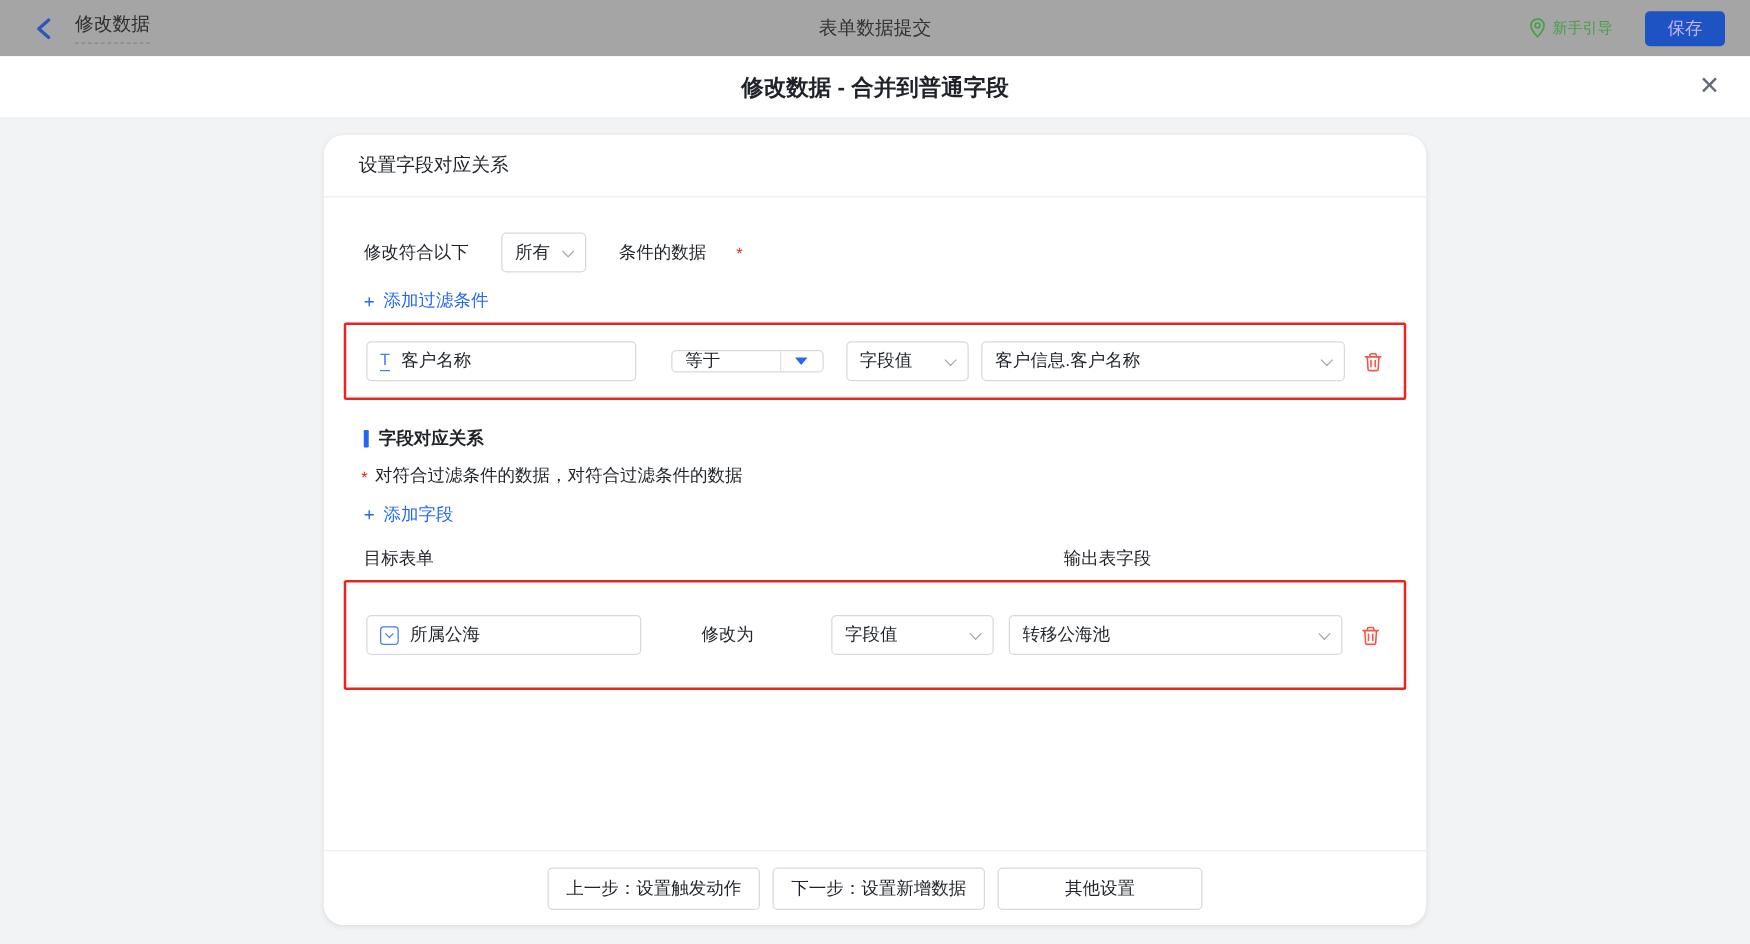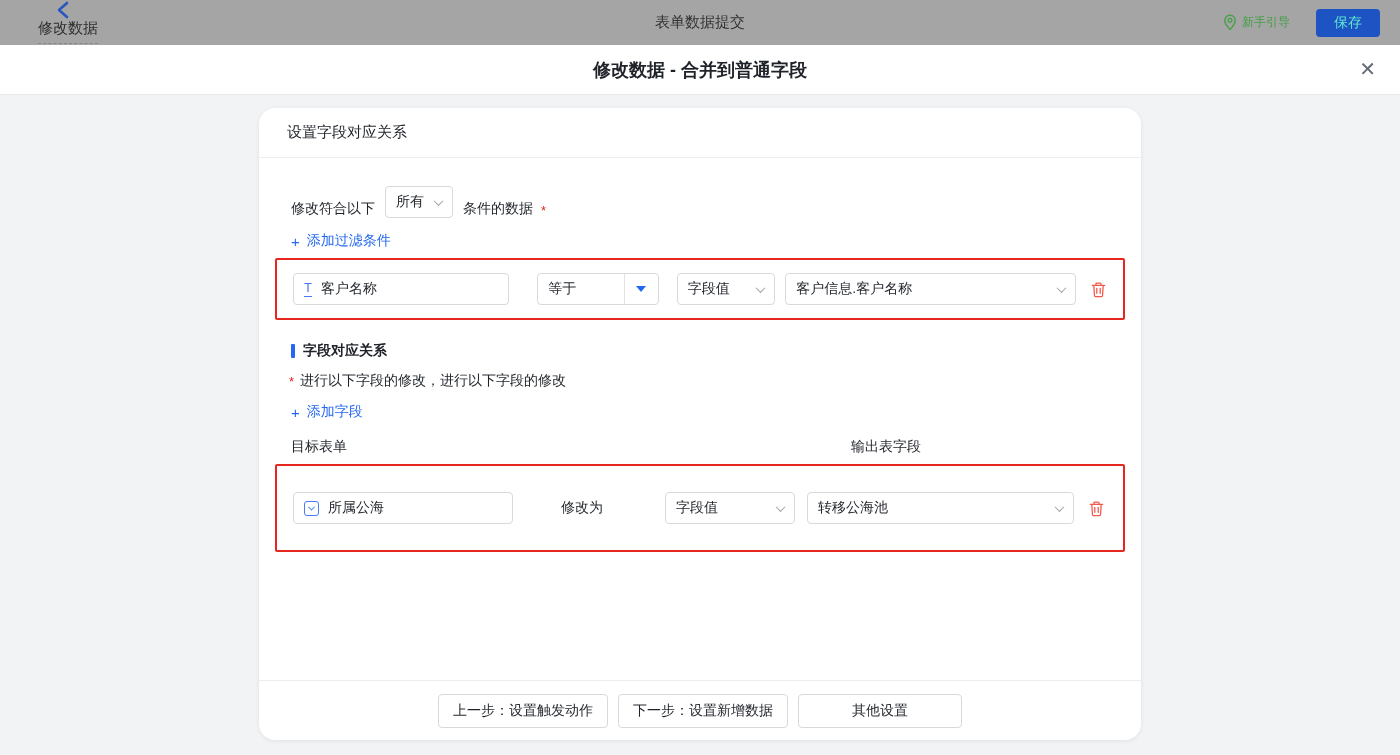--- a/index.html
+++ b/index.html
@@ -1,66 +1,66 @@
 <!DOCTYPE html>
 <html><head>
 <meta charset="utf-8">
 <style>
   * { margin:0; padding:0; box-sizing:border-box; }
   html,body { width:1400px; height:755px; overflow:hidden;
     font-family:"Liberation Sans","DejaVu Sans",sans-serif; font-size:14px; color:#1f2329; background:#f2f3f5;}
 
   
   .topbar { height:45px; background:#a5a5a5; display:flex; align-items:center; position:relative; padding:0 20px; }
-  .topbar-left { display:flex; align-items:center;flex-direction:column; }
+  .topbar-left { display:flex; align-items:center; }
   .back-chevron { display:flex; align-items:center; cursor:pointer; margin-left:8px; }
   .back-label { margin-left:18px; font-size:15px; color:#2e2e2e; padding-bottom:5px; border-bottom:1px dashed #868686; cursor:pointer; }
   .topbar-title { position:absolute; left:0; right:0; text-align:center; font-size:15px; color:#333; pointer-events:none; }
   .topbar-right { margin-left:auto; display:flex; align-items:center; gap:26px; z-index:2; }
   .guide { display:flex; align-items:center; gap:5px; color:#46a048; font-size:12px; cursor:pointer; }
-  .save-btn { background:#1d53c2; color:#5eead4; border:none; border-radius:4px; height:28px; padding:0 18px; font-size:14px; cursor:pointer; font-family:inherit; }
+  .save-btn { background:#1d53c2; color:#c4b5fd; border:none; border-radius:4px; height:28px; padding:0 18px; font-size:14px; cursor:pointer; font-family:inherit; }
 
   
   .modal-header { height:50px; background:#fff; position:relative; display:flex; align-items:center; justify-content:center; border-bottom:1px solid #e8e9eb; }
   .modal-title { font-size:18px; font-weight:bold; color:#1f2329; }
   .close { position:absolute; right:24px; top:14px; font-size:20px; color:#646a73; cursor:pointer; line-height:1; }
 
   
   .page-body { height:660px; background:#f2f3f5; }
   .card { width:882px; height:632px; margin:13px auto 0; background:#fff; border-radius:16px;
     box-shadow:0 1px 4px rgba(0,0,0,.08); display:flex; flex-direction:column; }
   .card-header { height:50px; flex:0 0 auto; display:flex; align-items:center; padding:0 28px; font-size:15px; border-bottom:1px solid #ebedf0; }
   .card-body { flex:1 1 auto; padding:0 32px; }
 
   .section-title { margin-top:28px; display:flex; align-items:center; font-weight:bold; font-size:14px; }
   .section-title .bar { width:4px; height:14px; background:#2468f2; margin-right:8px; border-radius:1px; }
   .section-title.s2 { margin-top:22px; }
 
-  .match-row { margin-top:28px; display:flex; align-items:flex-end; height:32px; gap:10px; }
+  .match-row { margin-top:28px; display:flex; align-items:center; height:32px; gap:26px; }
   .req { color:#e6261f; font-size:13px; margin-left:-2px; }
 
   .select { height:32px; background:#fff; border:1px solid #d9d9d9; border-radius:4px; display:flex; align-items:center;
     justify-content:space-between; padding:0 10px; cursor:pointer; }
   .select span.val { white-space:nowrap; overflow:hidden; }
   .chev { width:7px; height:7px; border-right:1.4px solid #a0a3a8; border-bottom:1.4px solid #a0a3a8; transform:rotate(45deg) translate(-1px,-1px); flex:0 0 auto; margin-left:8px; }
   .w68 { width:68px; } .w100 { width:100px; } .w130 { width:130px; } .w266 { width:267px; } .w296 { width:296px; }
 
   .add-link { margin-top:14px; color:#2468f2; display:flex; align-items:center; gap:7px; cursor:pointer; width:max-content; }
   .add-link.l2 { margin-top:13px; }
   .plus { font-size:15px; line-height:1; }
 
   .red-box { margin:8px -16px 0; border:2px solid #e6261f; border-radius:2px; padding:13px 16px; display:flex; align-items:center; }
   .red-box.box2 { margin-top:9px; padding:26px 16px; }
 
   .field-input { width:220px; height:32px; border:1px solid #d9d9d9; border-radius:4px; background:#fff; display:flex; align-items:center; padding:0 10px; gap:9px; }
   .t-icon { color:#4a7bf5; font-size:13px; line-height:1; padding-bottom:2px; border-bottom:1px solid #4a7bf5; font-weight:500; }
   .sel-icon { width:15px; height:15px; border:1px solid #4a7bf5; border-radius:3px; display:flex; align-items:center; justify-content:center; flex:0 0 auto; }
   .sel-icon i { width:5px; height:5px; border-right:1.3px solid #4a7bf5; border-bottom:1.3px solid #4a7bf5; transform:rotate(45deg) translate(-1px,-1px); }
 
-  .op-select { width:124px; height:32px; border:1px solid #d9d9d9; border-radius:4px; display:flex; align-items:stretch; margin-left:28px; cursor:pointer; background:#fff; }
+  .op-select { width:124px; height:18px; border:1px solid #d9d9d9; border-radius:4px; display:flex; align-items:stretch; margin-left:28px; cursor:pointer; background:#fff; }
   .op-text { flex:1; display:flex; align-items:center; padding:0 10px; }
   .op-caret { width:34px; border-left:1px solid #e3e3e3; display:flex; align-items:center; justify-content:center; }
   .tri { width:0; height:0; border-left:5px solid transparent; border-right:5px solid transparent; border-top:6px solid #2468f2; }
 
   .g18 { margin-left:18px; } .g10 { margin-left:10px; } .g12 { margin-left:12px; }
 
   .trash { color:#f2574a; display:flex; align-items:center; margin-left:14px; cursor:pointer; flex:0 0 auto; }
 
   .map-desc { margin-top:12px; display:flex; align-items:center; gap:6px; }
   .labels-row { margin-top:17px; position:relative; height:17px; font-size:14px; }
@@ -156,21 +156,21 @@
         </span>
       </div>
 
       <div class="section-title s2">
         <span class="bar"></span>
         <span>字段对应关系</span>
       </div>
 
       <div class="map-desc">
         <span class="req">*</span>
-        <span>进行以下字段的修改，进行以下字段的修改</span>
+        <span>对符合过滤条件的数据，对符合过滤条件的数据</span>
       </div>
 
       <div class="add-link l2">
         <span class="plus">+</span>
         <span>添加字段</span>
       </div>
 
       <div class="labels-row">
         <span>目标表单</span>
         <span class="col2">输出表字段</span>

